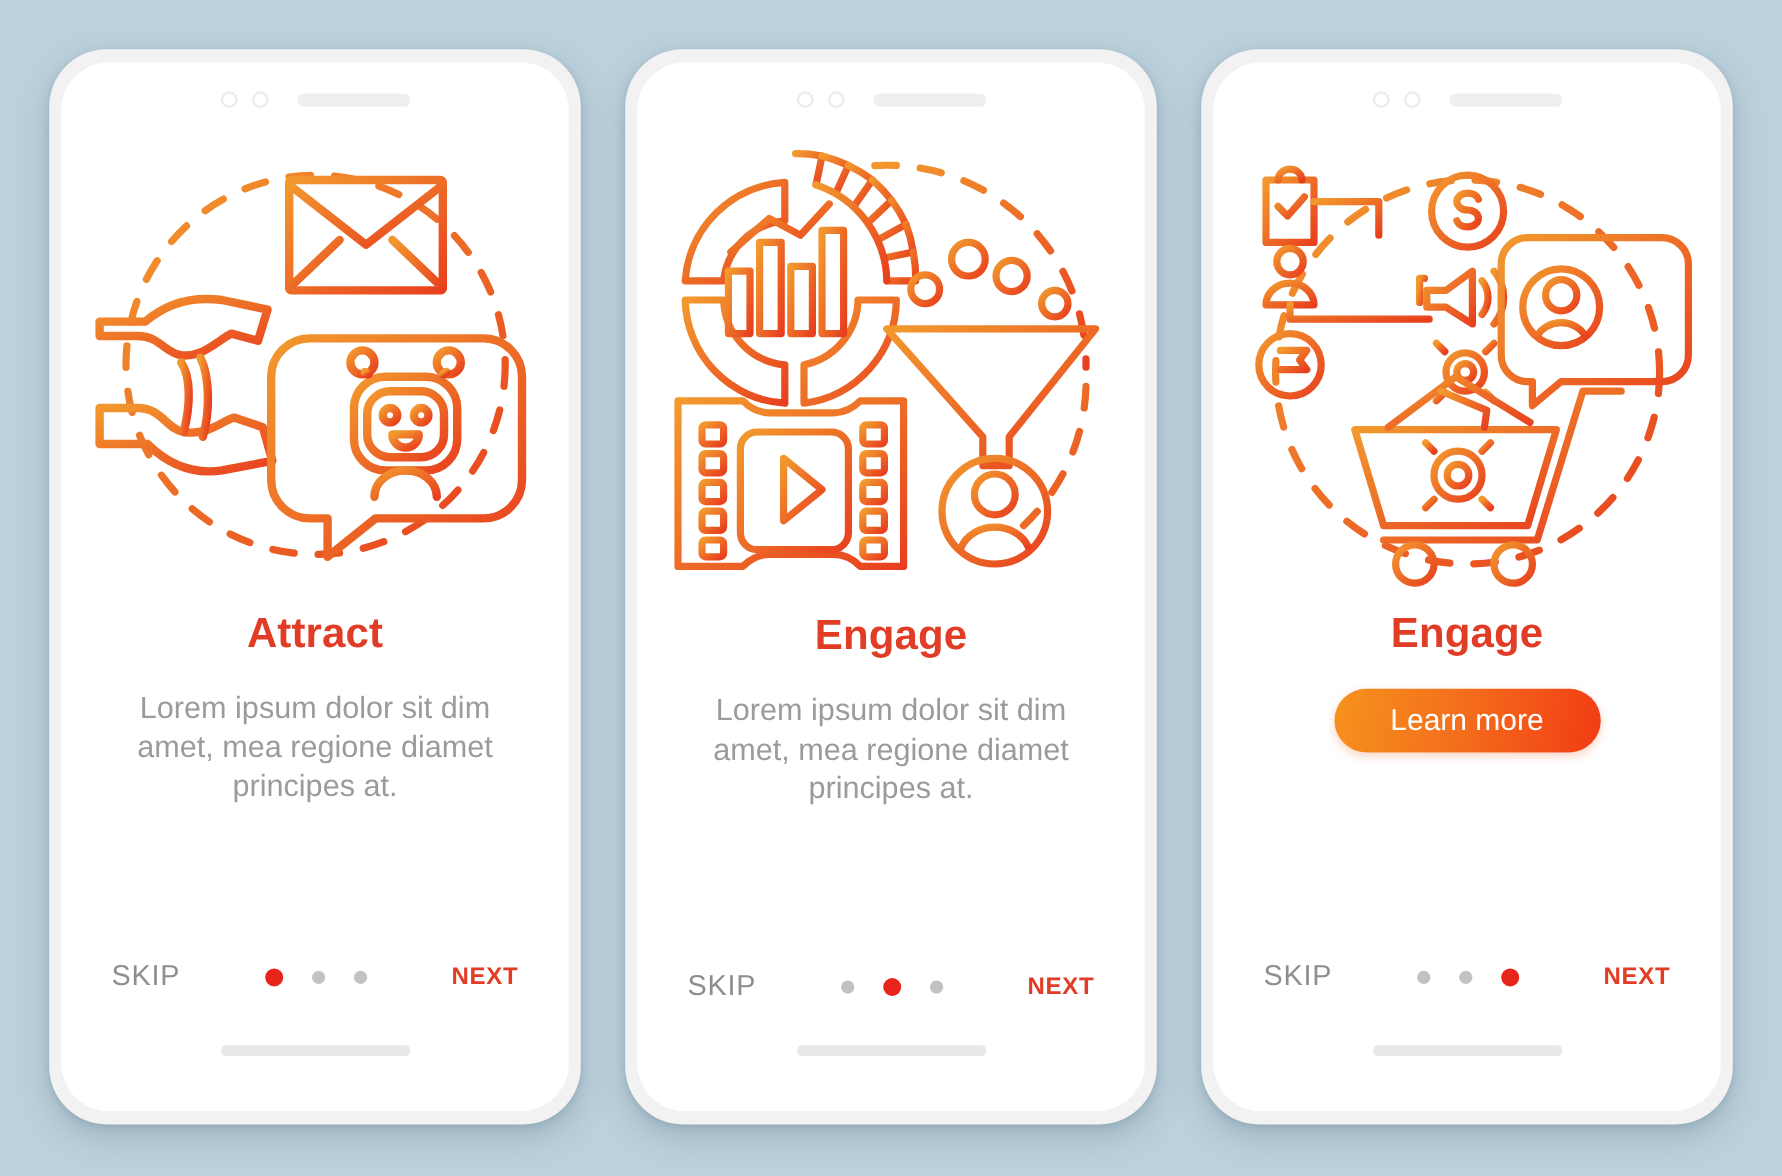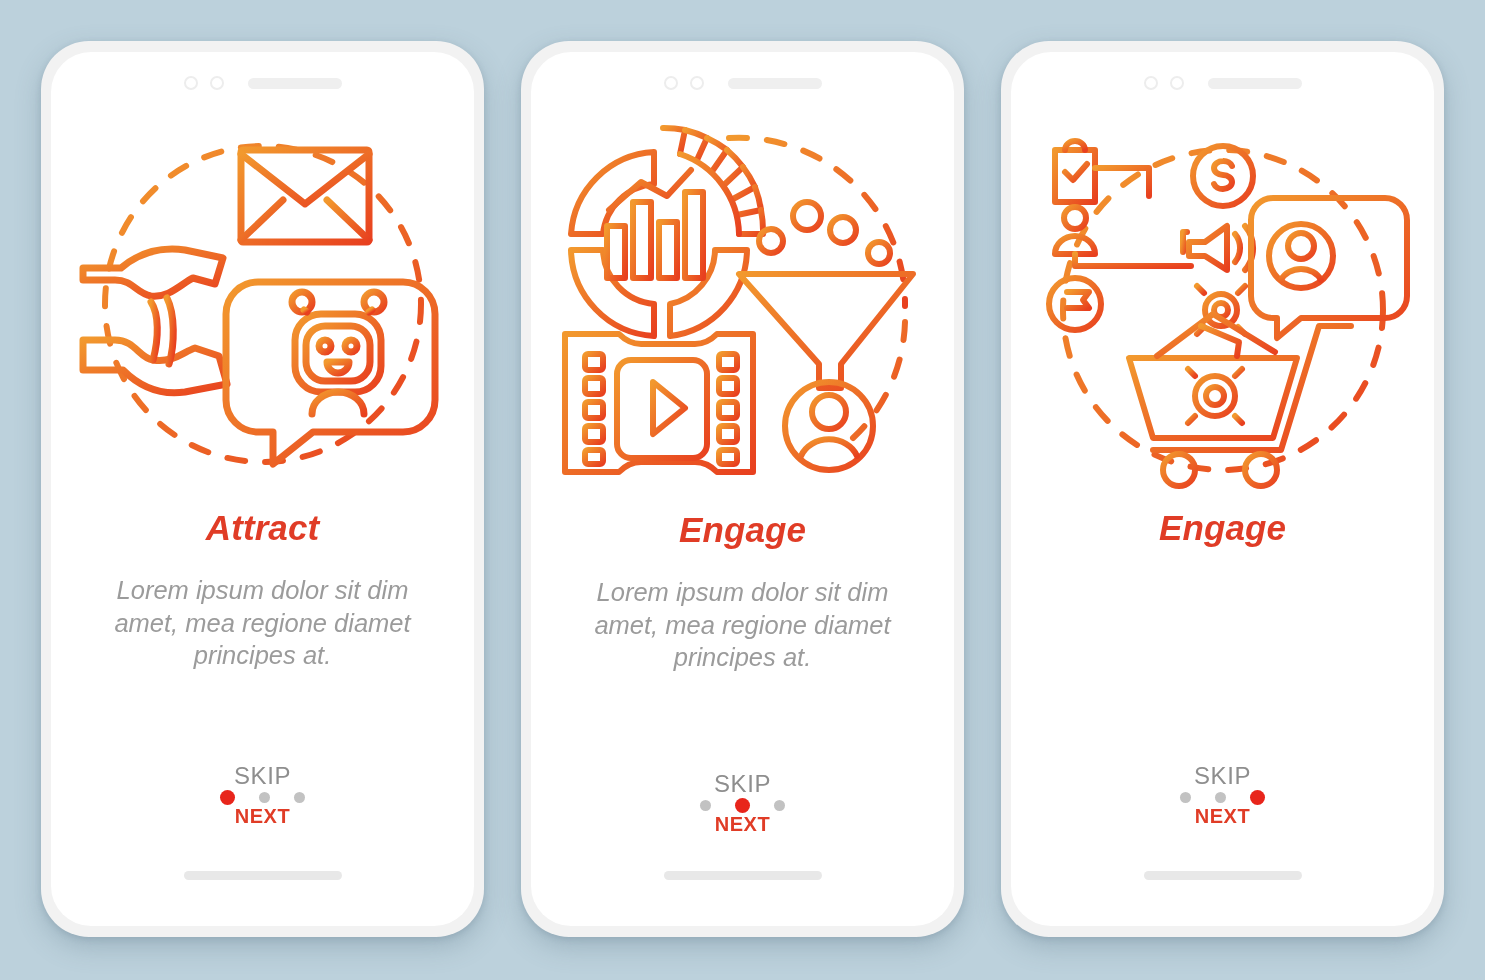--- a/index.html
+++ b/index.html
@@ -106,31 +106,29 @@
     display: block;
   }
 
   .title {
     font-size: 35px;
     font-weight: bold;
     color: #e03c26;
     letter-spacing: 0.1px;
     margin: 14px 0 0 0;
     text-align: center;
-    font-style: italic;
   }
 
   .desc {
     width: 330px;
     margin: 26px 0 0 0;
     font-size: 25.5px;
     line-height: 1.28;
     color: #9b9b9b;
     text-align: center;
-    font-style: italic;
   }
 
   .cta {
     margin-top: 26px;
     width: 222px;
     height: 53px;
     border: none;
     border-radius: 28px;
     background: linear-gradient(100deg, #f6921e 0%, #f4701c 45%, #f23b14 100%);
     color: #ffffff;
@@ -147,21 +145,20 @@
   .navrow {
     position: absolute;
     left: 0;
     width: 100%;
     bottom: 98px;
     display: flex;
     align-items: center;
     justify-content: space-between;
     padding: 0 42px;
     box-sizing: border-box;
-    flex-direction: column;
   }
   .skip {
     font-size: 24px;
     color: #8e8e8e;
     letter-spacing: 0.6px;
     cursor: pointer;
     background: none;
     border: none;
     font-family: "Liberation Sans", sans-serif;
     padding: 0;
@@ -485,20 +482,21 @@
                 <path d="M210 282 h9"></path>
               <path d="M162 262 l-7 -7"></path>
                 <path d="M202 302 l7 7"></path>
               <path d="M202 262 l7 -7"></path>
                 <path d="M162 302 l-7 7"></path>
             </g>
           </g>
         </svg>
 
         <div class="title">Engage</div>
+        <button class="cta">Learn more</button>
       </div>
 
       <div class="navrow">
         <button class="skip">SKIP</button>
         <div class="dots">
           <span class="dot"></span>
           <span class="dot"></span>
           <span class="dot active"></span>
         </div>
         <button class="next">NEXT</button>

